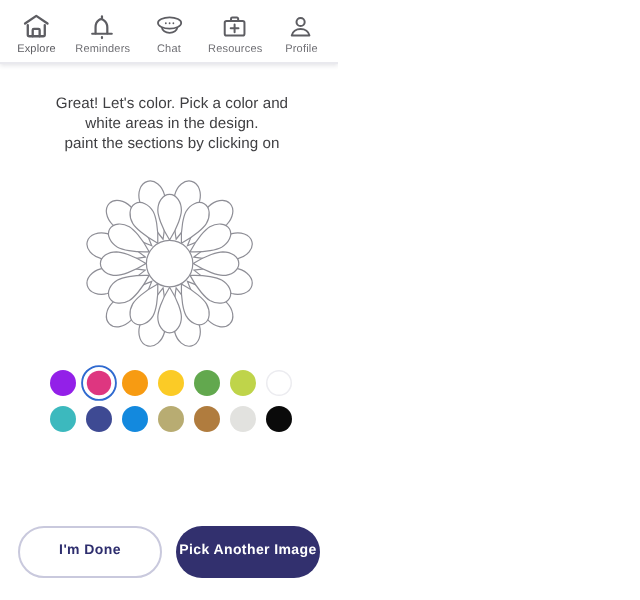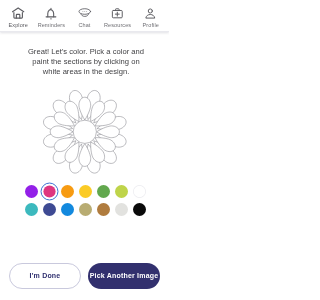--- a/index.html
+++ b/index.html
@@ -132,22 +132,22 @@
           <svg viewBox="0 0 24 24" fill="none" stroke="currentColor" stroke-width="1.9" stroke-linecap="round" stroke-linejoin="round">
             <circle cx="12" cy="7.6" r="3.9"></circle>
             <path d="M3.6 20.4c.7-3.8 4.2-6.1 8.4-6.1s7.7 2.3 8.4 6.1z"></path>
           </svg>
         </span>
         <span class="navlabel" data-name="nav-item-label">Profile</span>
       </div>
     </div>
   <div class="intro" data-name="instruction-text">
     <span data-name="instruction-line">Great! Let's color. Pick a color and</span>
+    <span data-name="instruction-line">white areas in the design.</span>
     <span data-name="instruction-line">paint the sections by clicking on</span>
-    <span data-name="instruction-line">white areas in the design.</span>
   </div>
   <div class="art" data-name="coloring-canvas">
       <svg width="169" height="92" viewBox="0 0 169 92">
         <path d="M88.06,33.63 C95.00,25.54 99.04,17.14 99.77,14.65 C100.91,10.41 99.51,5.64 95.83,4.65 C92.14,3.66 88.54,7.10 87.41,11.34 C86.80,13.86 86.10,23.15 88.06,33.63 Z" fill="#ffffff" stroke="#8e8e96" stroke-width="0.6" data-name="petal"></path>
         <path d="M93.71,36.89 C103.76,33.35 111.46,28.10 113.34,26.31 C116.44,23.21 117.62,18.38 114.92,15.68 C112.22,12.98 107.39,14.16 104.29,17.26 C102.50,19.14 97.25,26.84 93.71,36.89 Z" fill="#ffffff" stroke="#8e8e96" stroke-width="0.6" data-name="petal"></path>
         <path d="M96.97,42.54 C107.45,44.50 116.74,43.80 119.26,43.19 C123.50,42.06 126.94,38.46 125.95,34.77 C124.96,31.09 120.19,29.69 115.95,30.83 C113.46,31.56 105.06,35.60 96.97,42.54 Z" fill="#ffffff" stroke="#8e8e96" stroke-width="0.6" data-name="petal"></path>
         <path d="M96.97,49.06 C105.06,56.00 113.46,60.04 115.95,60.77 C120.19,61.91 124.96,60.51 125.95,56.83 C126.94,53.14 123.50,49.54 119.26,48.41 C116.74,47.80 107.45,47.10 96.97,49.06 Z" fill="#ffffff" stroke="#8e8e96" stroke-width="0.6" data-name="petal"></path>
         <path d="M93.71,54.71 C97.25,64.76 102.50,72.46 104.29,74.34 C107.39,77.44 112.22,78.62 114.92,75.92 C117.62,73.22 116.44,68.39 113.34,65.29 C111.46,63.50 103.76,58.25 93.71,54.71 Z" fill="#ffffff" stroke="#8e8e96" stroke-width="0.6" data-name="petal"></path>
         <path d="M88.06,57.97 C86.10,68.45 86.80,77.74 87.41,80.26 C88.54,84.50 92.14,87.94 95.83,86.95 C99.51,85.96 100.91,81.19 99.77,76.95 C99.04,74.46 95.00,66.06 88.06,57.97 Z" fill="#ffffff" stroke="#8e8e96" stroke-width="0.6" data-name="petal"></path>
         <path d="M81.54,57.97 C74.60,66.06 70.56,74.46 69.83,76.95 C68.69,81.19 70.09,85.96 73.77,86.95 C77.46,87.94 81.06,84.50 82.19,80.26 C82.80,77.74 83.50,68.45 81.54,57.97 Z" fill="#ffffff" stroke="#8e8e96" stroke-width="0.6" data-name="petal"></path>

